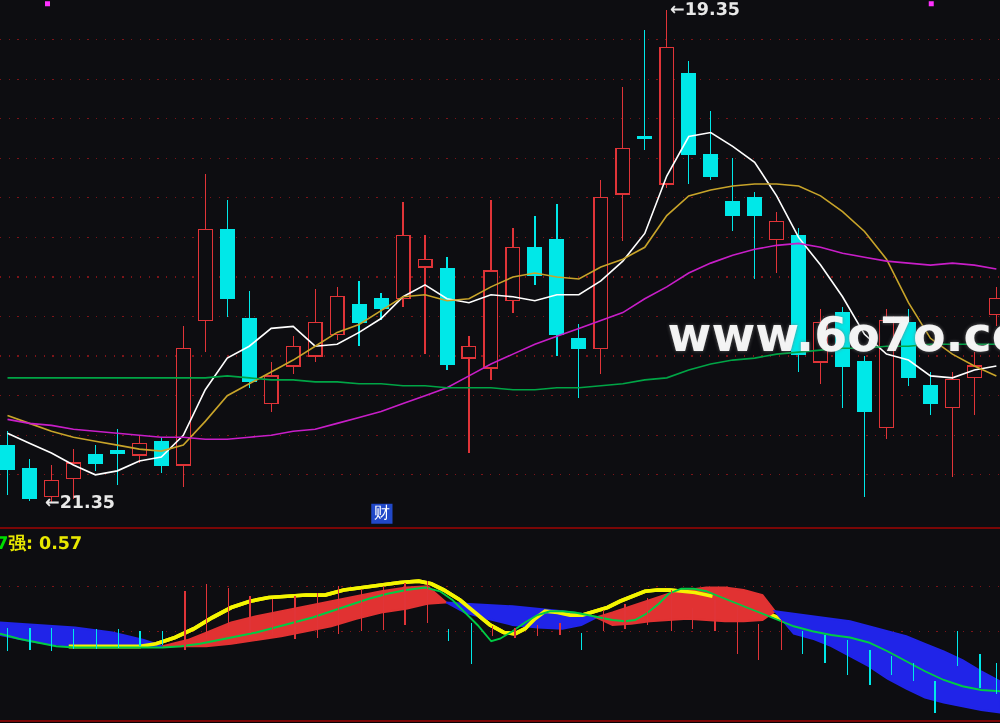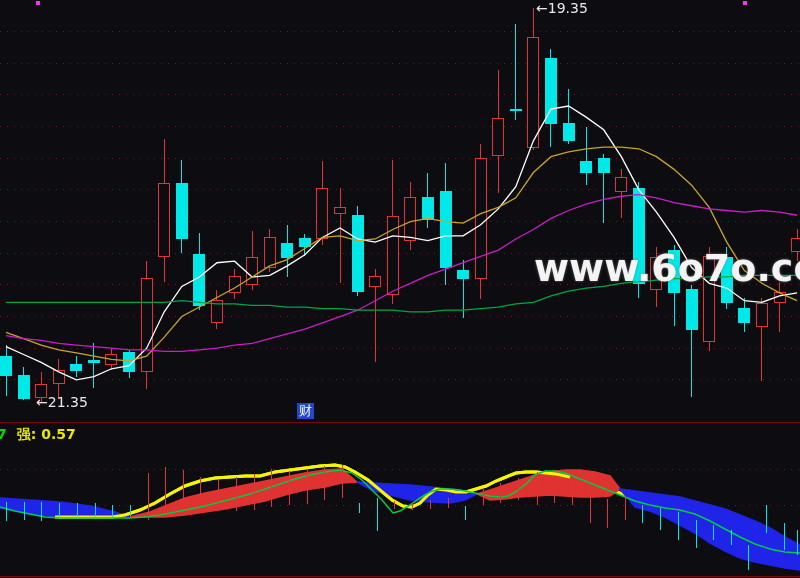--- a/index.html
+++ b/index.html
@@ -4,21 +4,21 @@
 <style>
   html,body{margin:0;padding:0;background:#000;}
   .screen{
     position:relative;width:800px;height:578px;overflow:hidden;
     background:var(--bg,#0d0d11);
     font-family:"Liberation Sans",sans-serif;
   }
   .screen svg{position:absolute;left:0;top:0;}
   .overlay{position:absolute;pointer-events:none;}
   .anno{
-    color:var(--anno,#e8e8e8);font-size:14px;font-weight:400;
+    color:var(--anno,#e8e8e8);font-size:14px;font-weight:700;
     font-family:"DejaVu Sans",sans-serif;letter-spacing:0px;white-space:nowrap;
   }
   .anno-high{left:536px;top:0px;}
   .anno-low{left:36px;top:394px;}
   .tag{
     position:absolute;left:297px;top:403px;
     background:var(--tagbg,#2148c8);color:#fff;
     font-size:13px;line-height:16px;padding:0 2px;
     font-family:"DejaVu Sans",sans-serif;
   }
@@ -28,21 +28,21 @@
     font-size:38px;font-weight:bold;letter-spacing:0px;
     font-family:"DejaVu Sans",sans-serif;
     text-shadow:0 0 3px rgba(120,120,120,0.8);
     white-space:nowrap;
   }
   .ind-label{
     position:absolute;left:-3px;top:426px;font-size:14px;font-weight:bold;
     font-family:"DejaVu Sans",sans-serif;white-space:nowrap;
   }
   .ind-label .pfx{color:var(--lblgreen,#00dd00);}
-  .ind-label .val{color:var(--lblyellow,#e8e800);margin-left:10px;}
+  .ind-label .val{color:var(--lblyellow,#e8e800);margin-left:0;}
 </style>
 </head>
 <body>
 
 <div class="screen" style="--bg: #0d0d11; --anno: #e8e8e8; --tagbg: #2148c8; --lblgreen: #00dd00; --lblyellow: #e8e800;">
   <svg id="chart-svg" width="800" height="578" viewBox="0 0 800 578">
       <line x1="0" x2="800" y1="379.8496240601501" y2="379.8496240601501" stroke="#7d1418" stroke-width="1" stroke-dasharray="1 6" shape-rendering="crispEdges"></line>
       <line x1="0" x2="800" y1="348.1954887218044" y2="348.1954887218044" stroke="#7d1418" stroke-width="1" stroke-dasharray="1 6" shape-rendering="crispEdges"></line>
       <line x1="0" x2="800" y1="316.5413533834586" y2="316.5413533834586" stroke="#7d1418" stroke-width="1" stroke-dasharray="1 6" shape-rendering="crispEdges"></line>
       <line x1="0" x2="800" y1="284.8872180451123" y2="284.8872180451123" stroke="#7d1418" stroke-width="1" stroke-dasharray="1 6" shape-rendering="crispEdges"></line>

